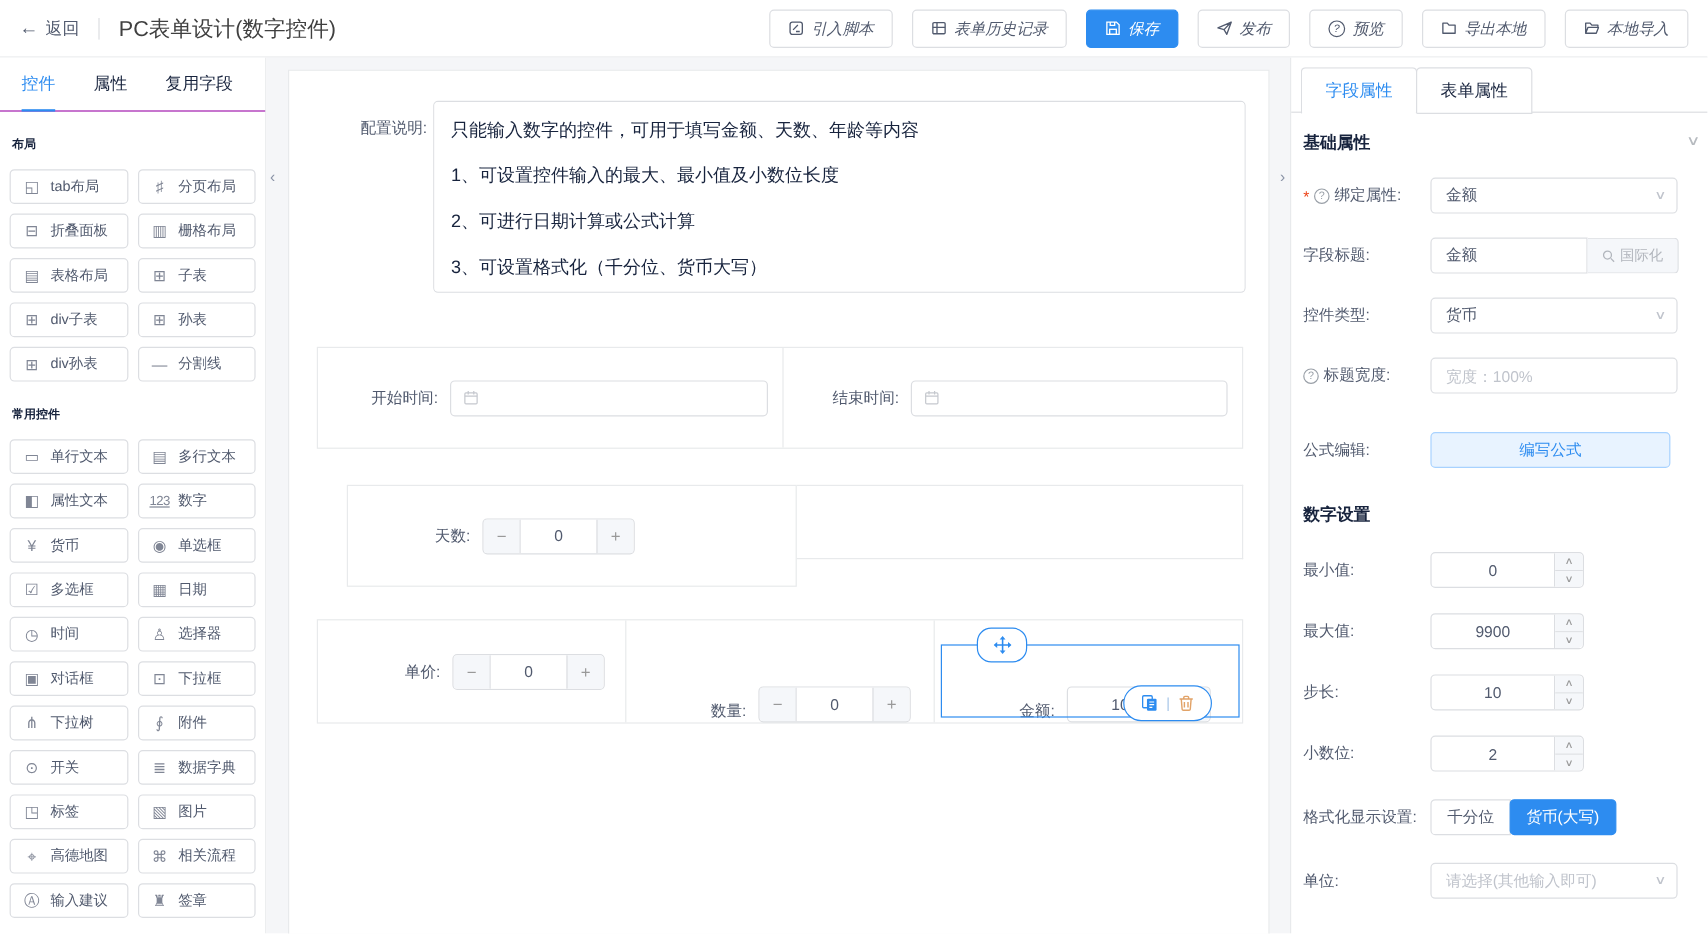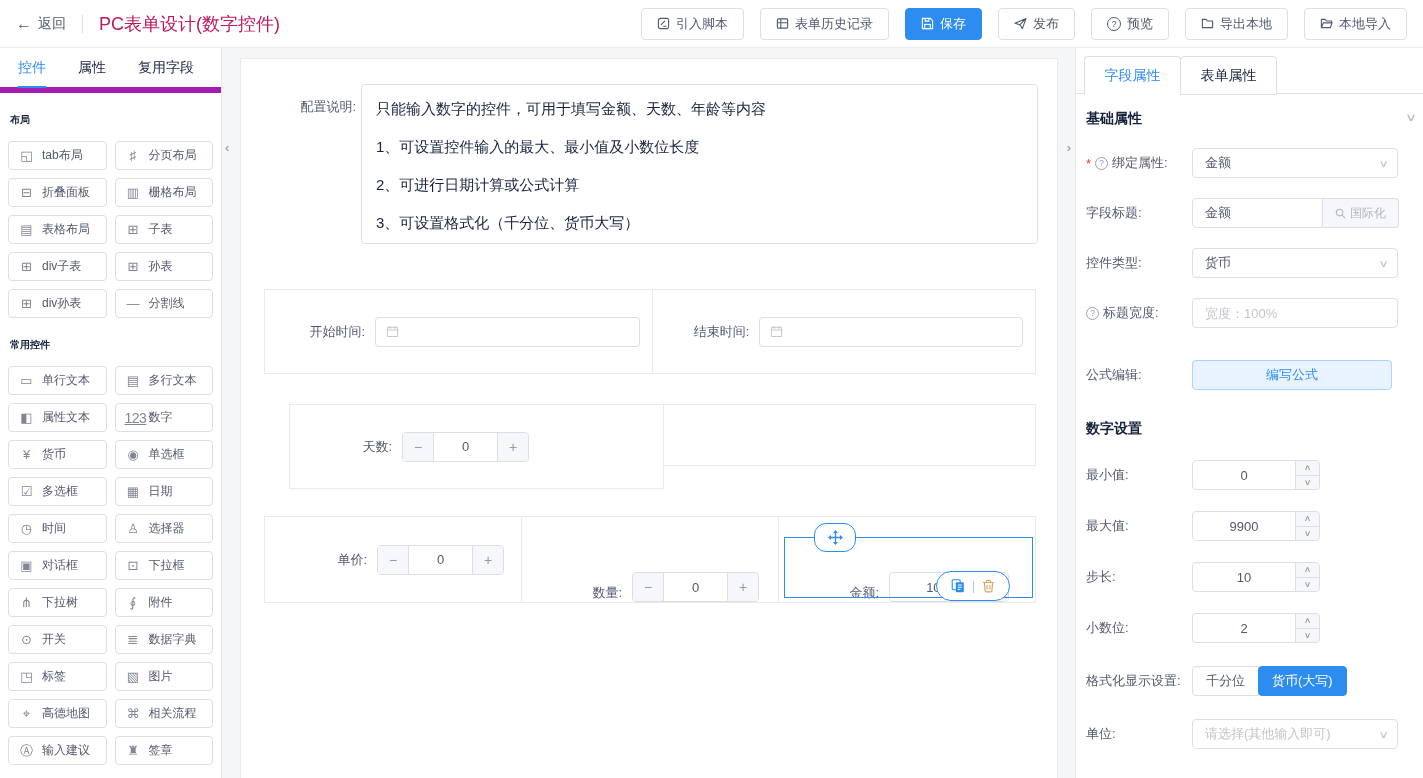--- a/index.html
+++ b/index.html
@@ -5,48 +5,48 @@
   * { margin:0; padding:0; box-sizing:border-box; }
   html,body { width:1423px; height:778px; overflow:hidden; background:#fff;
     font-family:"Liberation Sans","DejaVu Sans",sans-serif; color:#515a6e; }
 
   
   .hdr { height:48px; background:#fff; border-bottom:1px solid #e8eaec;
     display:flex; align-items:center; padding:0 16px; }
   .back { display:flex; align-items:center; gap:6px; font-size:14px; color:#515a6e; cursor:pointer; }
   .back .arr { font-size:16px; }
   .hdr-div { width:1px; height:18px; background:#dcdee2; margin:0 16px; }
-  .hdr-title { font-size:18px; color:#be185d; font-weight:500; }
+  .hdr-title { font-size:18px; color:#404040; font-weight:500; }
   .hdr-sp { flex:1; }
-  .hbtns { display:flex; gap:16px; align-items:center; }
+  .hbtns { display:flex; gap:16px; align-items:center;font-style:italic; }
   .hbtn { height:32px; display:flex; align-items:center; gap:6px; padding:0 15px;
     border:1px solid #dcdee2; border-radius:4px; background:#fff; font-size:13px;
     color:#515a6e; cursor:pointer; white-space:nowrap; }
   .hbtn svg { display:block; }
   .hbtn.primary { background:#2d8cf0; border-color:#2d8cf0; color:#fff; }
   .qmark { width:14px; height:14px; border:1px solid #515a6e; border-radius:50%;
     font-size:9px; display:flex; align-items:center; justify-content:center; color:#515a6e; }
 
   
   .main { display:flex; height:730px; }
 
   
   .sb { width:222px; background:#fff; border-right:1px solid #e8eaec; display:flex; flex-direction:column; }
-  .sb-tabs { height:45px; border-bottom:6px solid #a21caf; display:flex; padding:0 18px; gap:32px; flex:none; }
+  .sb-tabs { height:45px; border-bottom:1px solid #a21caf; display:flex; padding:0 18px; gap:32px; flex:none; }
   .sb-tab { position:relative; font-size:14px; color:#17233d; display:flex; align-items:center; cursor:pointer; }
   .sb-tab.active { color:#2d8cf0; }
   .sb-tab.active::after { content:""; position:absolute; left:0; right:0; bottom:-1px; height:2px; background:#2d8cf0; }
   .sb-body { overflow:hidden; padding-bottom:8px; }
   .grp-title { font-size:10px; color:#17233d; font-weight:600; margin:20px 0 14px 10px; }
   .item-grid { display:grid; grid-template-columns:1fr 1fr; gap:8px; padding:0 8px; }
   .ctrl-item { height:29px; border:1px solid #dcdee2; border-radius:4px; background:#fff;
     display:flex; align-items:center; gap:7px; padding-left:9px; font-size:12px;
     color:#515a6e; cursor:pointer; overflow:hidden; white-space:nowrap; }
   .ctrl-item .ci { width:17px; text-align:center; color:#808695; font-size:13px; flex:none; }
-  .ctrl-item .ci.txt { font-size:14px; letter-spacing:-0.5px; text-decoration:underline; }
+  .ctrl-item .ci.txt { font-size:11px; letter-spacing:-0.5px; text-decoration:underline; }
 
   
   .canvas { flex:1; background:#f5f6f8; position:relative; padding:10px 17px 0 18px; }
   .collapse { position:absolute; top:92px; font-size:13px; color:#8a93a6; cursor:pointer; z-index:3; }
   .collapse.l { left:3px; } .collapse.r { right:4px; }
   .card { background:#fff; border:1px solid #e8eaec; height:730px; padding-top:25px; overflow:hidden; }
 
   .cfg-row { display:flex; }
   .cfg-label { width:115px; text-align:right; font-size:13px; color:#515a6e; padding-top:14px; flex:none; }
   .cfg-ta { margin-left:5px; width:677px; height:160px; border:1px solid #dcdee2; border-radius:4px;

